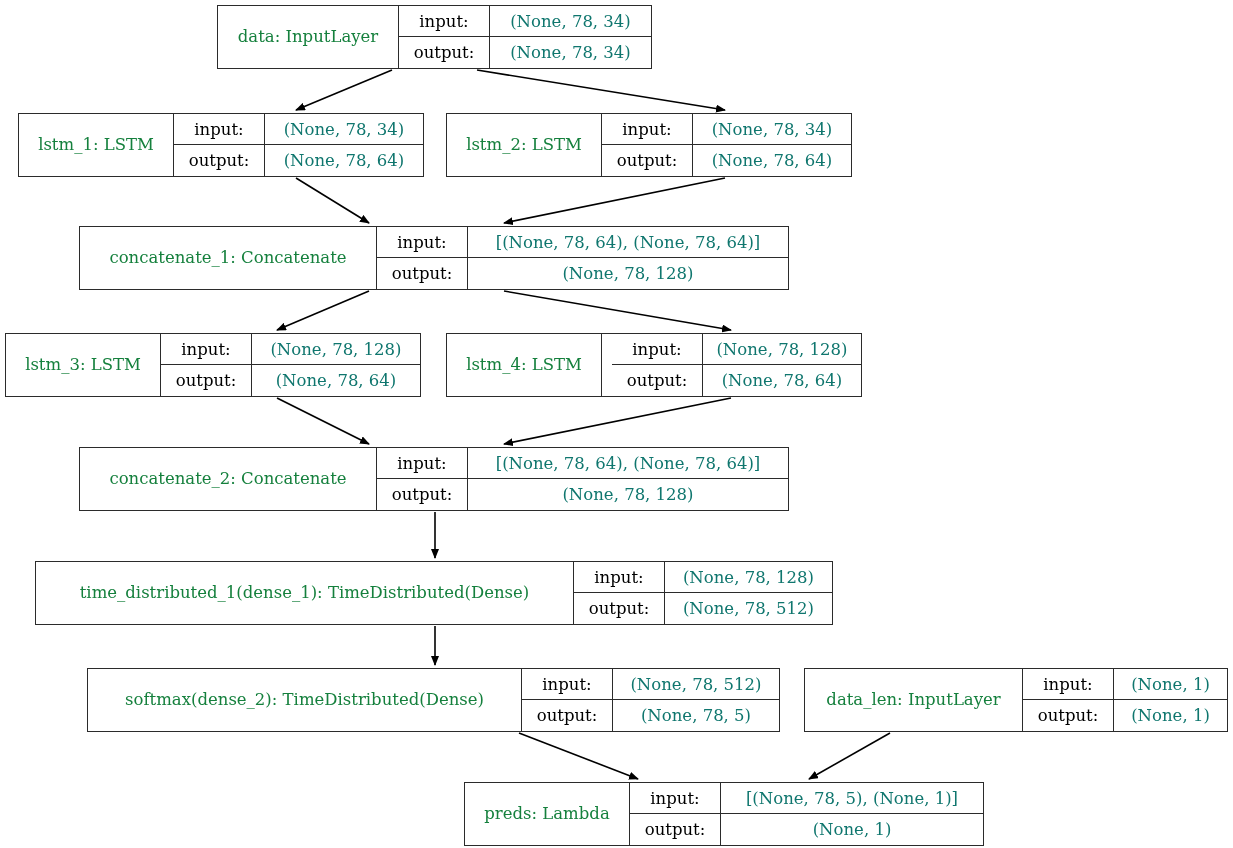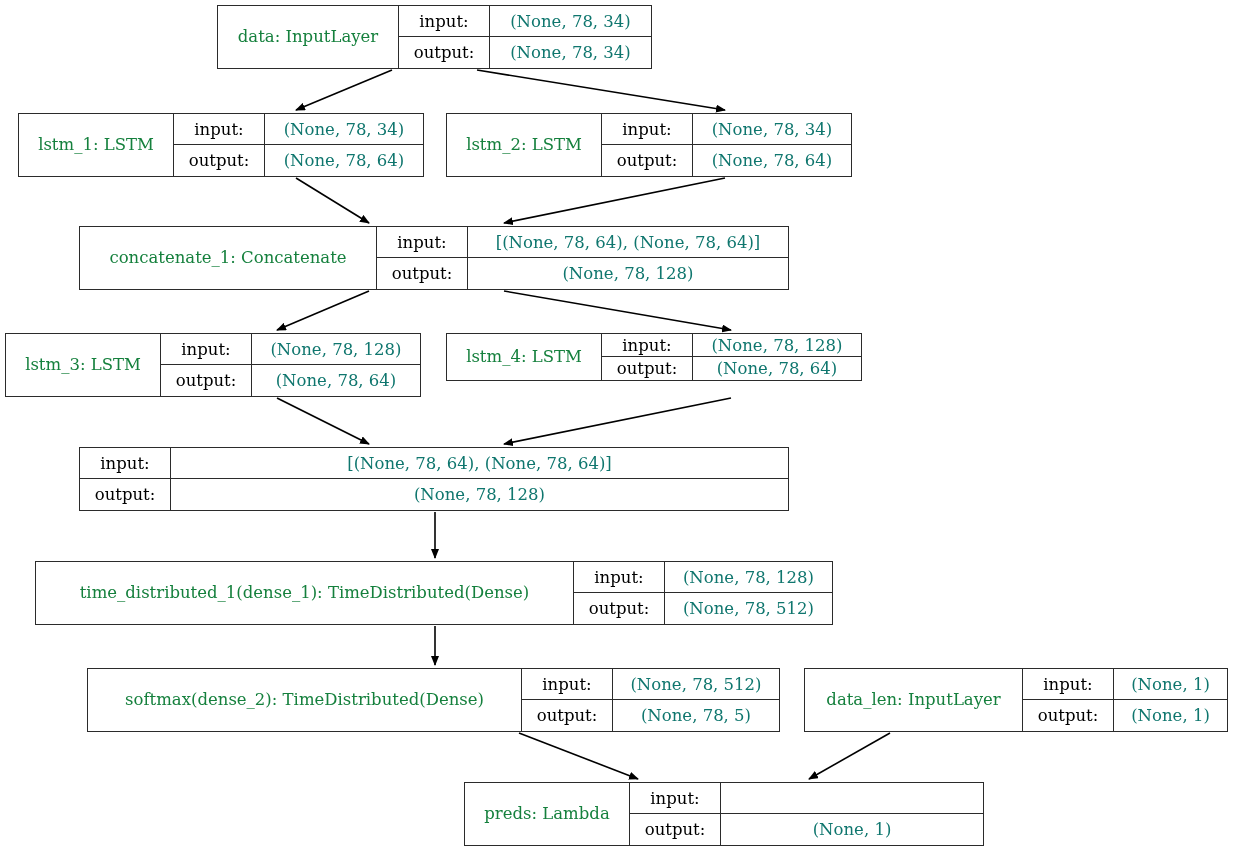--- a/index.html
+++ b/index.html
@@ -165,34 +165,35 @@
           <div class="iorow first">
             <div class="iolabel" style="width: 91px;">input:</div>
             <div class="ioval">(None, 78, 128)</div>
           </div>
           <div class="iorow">
             <div class="iolabel" style="width: 91px;">output:</div>
             <div class="ioval">(None, 78, 64)</div>
           </div>
         </div>
       </div>
-      <div class="node" style="left: 446px; top: 333px; width: 416px; height: 48px;">
+      <div class="node" style="left: 446px; top: 333px; width: 416px; height: 64px; gap: 10px;">
         <div class="namecell" style="width: 155px;">lstm_4: LSTM</div>
         <div class="iocols">
           <div class="iorow first">
             <div class="iolabel" style="width: 91px;">input:</div>
             <div class="ioval">(None, 78, 128)</div>
           </div>
           <div class="iorow">
             <div class="iolabel" style="width: 91px;">output:</div>
             <div class="ioval">(None, 78, 64)</div>
           </div>
         </div>
       </div>
       <div class="node" style="left: 79px; top: 447px; width: 710px; height: 64px;">
+        <div class="namecell" style="width: 297px;">concatenate_2: Concatenate</div>
         <div class="iocols">
           <div class="iorow first">
             <div class="iolabel" style="width: 91px;">input:</div>
             <div class="ioval">[(None, 78, 64), (None, 78, 64)]</div>
           </div>
           <div class="iorow">
             <div class="iolabel" style="width: 91px;">output:</div>
             <div class="ioval">(None, 78, 128)</div>
           </div>
         </div>
@@ -234,20 +235,21 @@
             <div class="iolabel" style="width: 91px;">output:</div>
             <div class="ioval">(None, 1)</div>
           </div>
         </div>
       </div>
       <div class="node" style="left: 464px; top: 782px; width: 520px; height: 64px;">
         <div class="namecell" style="width: 165px;">preds: Lambda</div>
         <div class="iocols">
           <div class="iorow first">
             <div class="iolabel" style="width: 91px;">input:</div>
+            <div class="ioval">[(None, 78, 5), (None, 1)]</div>
           </div>
           <div class="iorow">
             <div class="iolabel" style="width: 91px;">output:</div>
             <div class="ioval">(None, 1)</div>
           </div>
         </div>
       </div>
     </div>
 </div>
 

